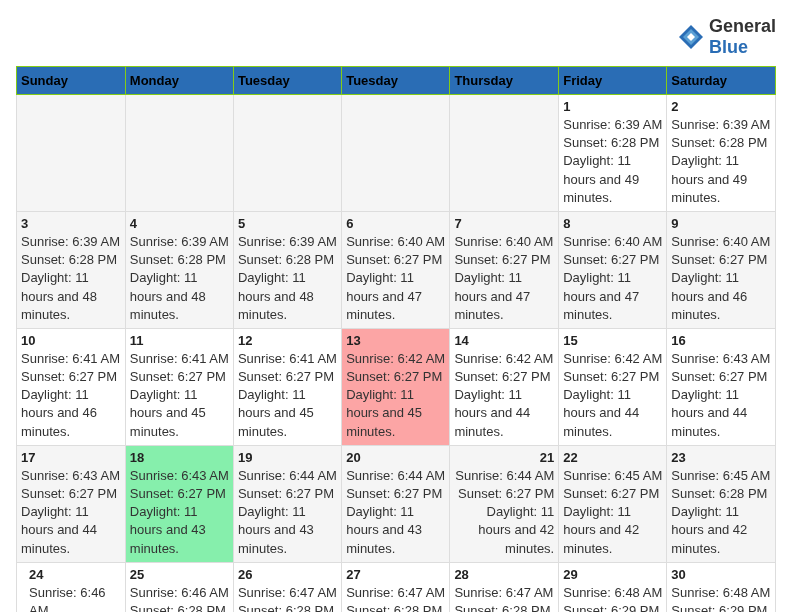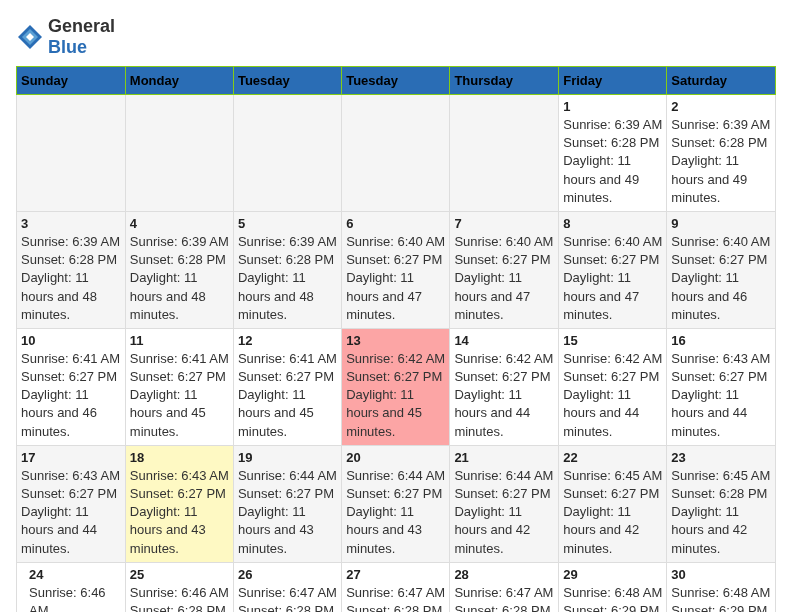--- a/index.html
+++ b/index.html
@@ -5,21 +5,21 @@
     * { box-sizing: border-box; margin: 0; padding: 0; }
     body {
       font-family: Arial, sans-serif;
       background: #fff;
       width: 792px;
       min-height: 612px;
       padding: 16px;
     }
     .header {
       display: flex;
-      justify-content: flex-start;
+      justify-content: flex-end;
       align-items: flex-start;
       margin-bottom: 8px;
     }
     .logo {
       display: flex;
       align-items: center;
       gap: 4px;
     }
     .logo-icon {
       width: 28px;
@@ -221,39 +221,39 @@
 Daylight: 11 hours and 44 minutes.</div>
         </td>
       </tr>
       <tr>
         <td style="background: rgb(245, 245, 245);">
           <span class="day-num">17</span>
           <div class="day-info" style="white-space: pre-line;">Sunrise: 6:43 AM
 Sunset: 6:27 PM
 Daylight: 11 hours and 44 minutes.</div>
         </td>
-        <td style="background: #fef9c3;">
+        <td style="background: #86efac;">
           <span class="day-num">18</span>
           <div class="day-info" style="white-space: pre-line;">Sunrise: 6:43 AM
 Sunset: 6:27 PM
 Daylight: 11 hours and 43 minutes.</div>
         </td>
         <td style="background: rgb(245, 245, 245);">
           <span class="day-num">19</span>
           <div class="day-info" style="white-space: pre-line;">Sunrise: 6:44 AM
 Sunset: 6:27 PM
 Daylight: 11 hours and 43 minutes.</div>
         </td>
         <td style="background: rgb(245, 245, 245);">
           <span class="day-num">20</span>
           <div class="day-info" style="white-space: pre-line;">Sunrise: 6:44 AM
 Sunset: 6:27 PM
 Daylight: 11 hours and 43 minutes.</div>
         </td>
-        <td style="background: rgb(245, 245, 245);">
+        <td style="background: rgb(245, 245, 245); text-align: right;">
           <span class="day-num">21</span>
           <div class="day-info" style="white-space: pre-line;">Sunrise: 6:44 AM
 Sunset: 6:27 PM
 Daylight: 11 hours and 42 minutes.</div>
         </td>
         <td style="background: rgb(245, 245, 245);">
           <span class="day-num">22</span>
           <div class="day-info" style="white-space: pre-line;">Sunrise: 6:45 AM
 Sunset: 6:27 PM
 Daylight: 11 hours and 42 minutes.</div>

